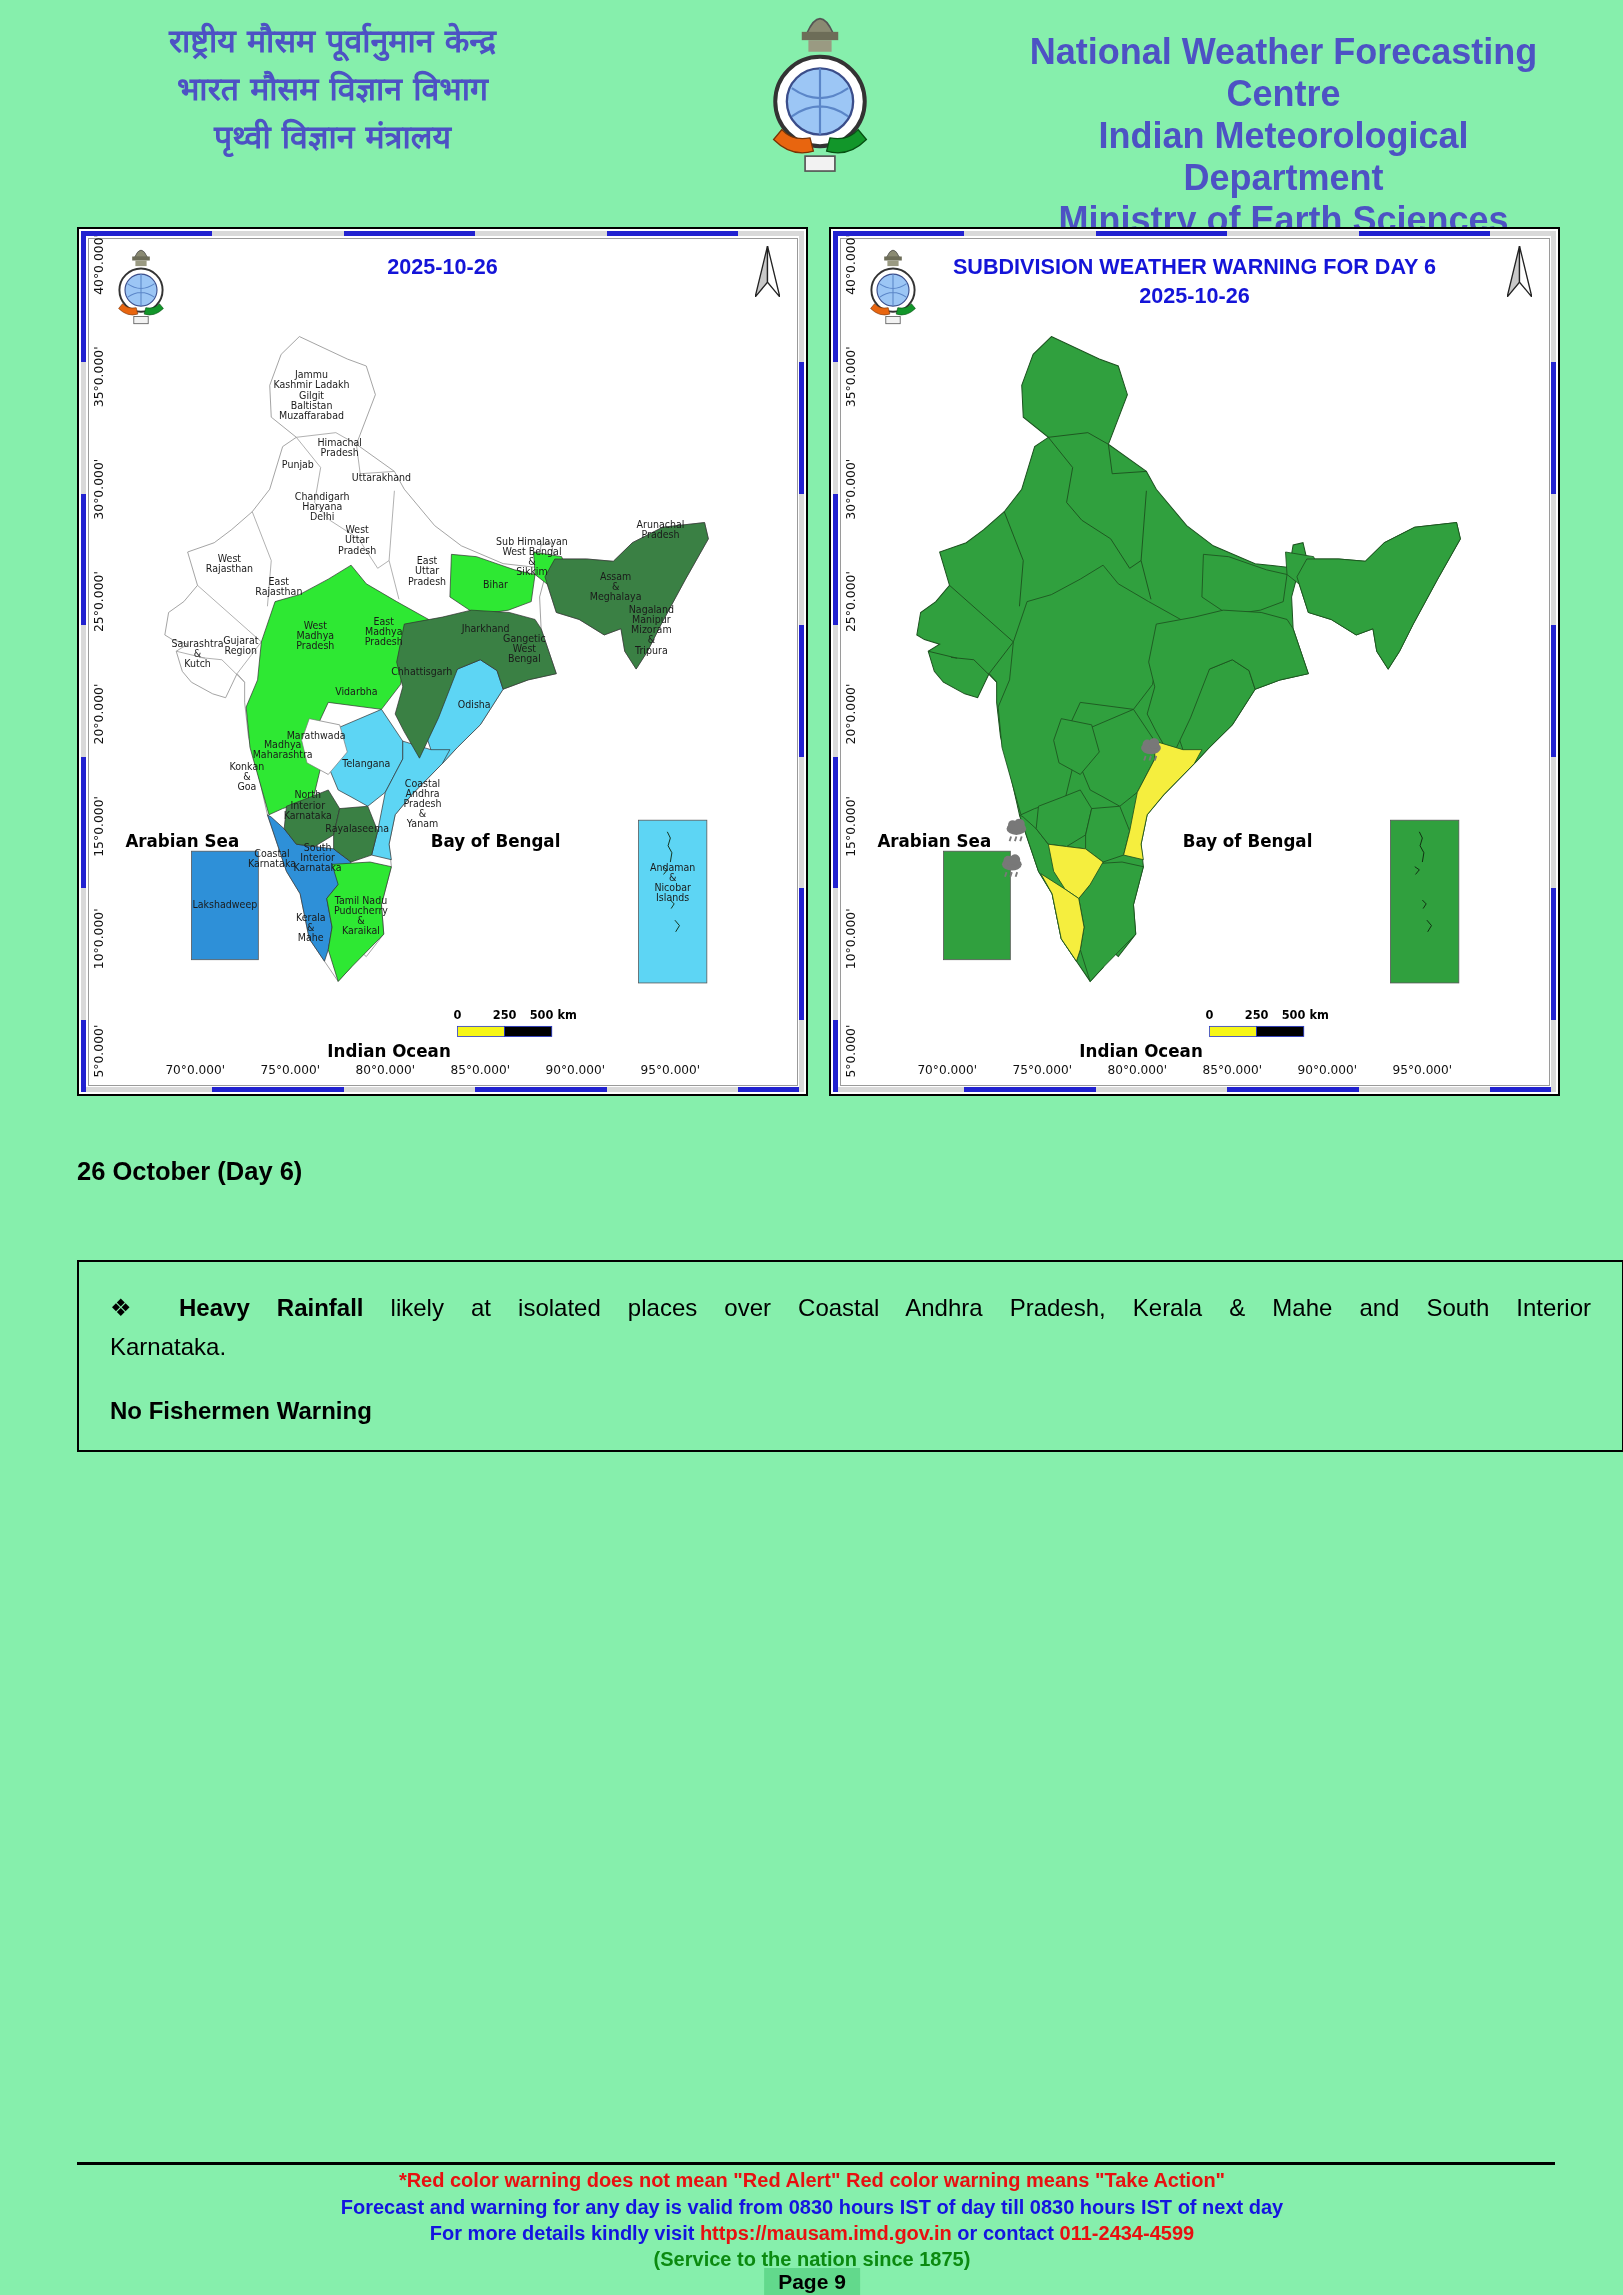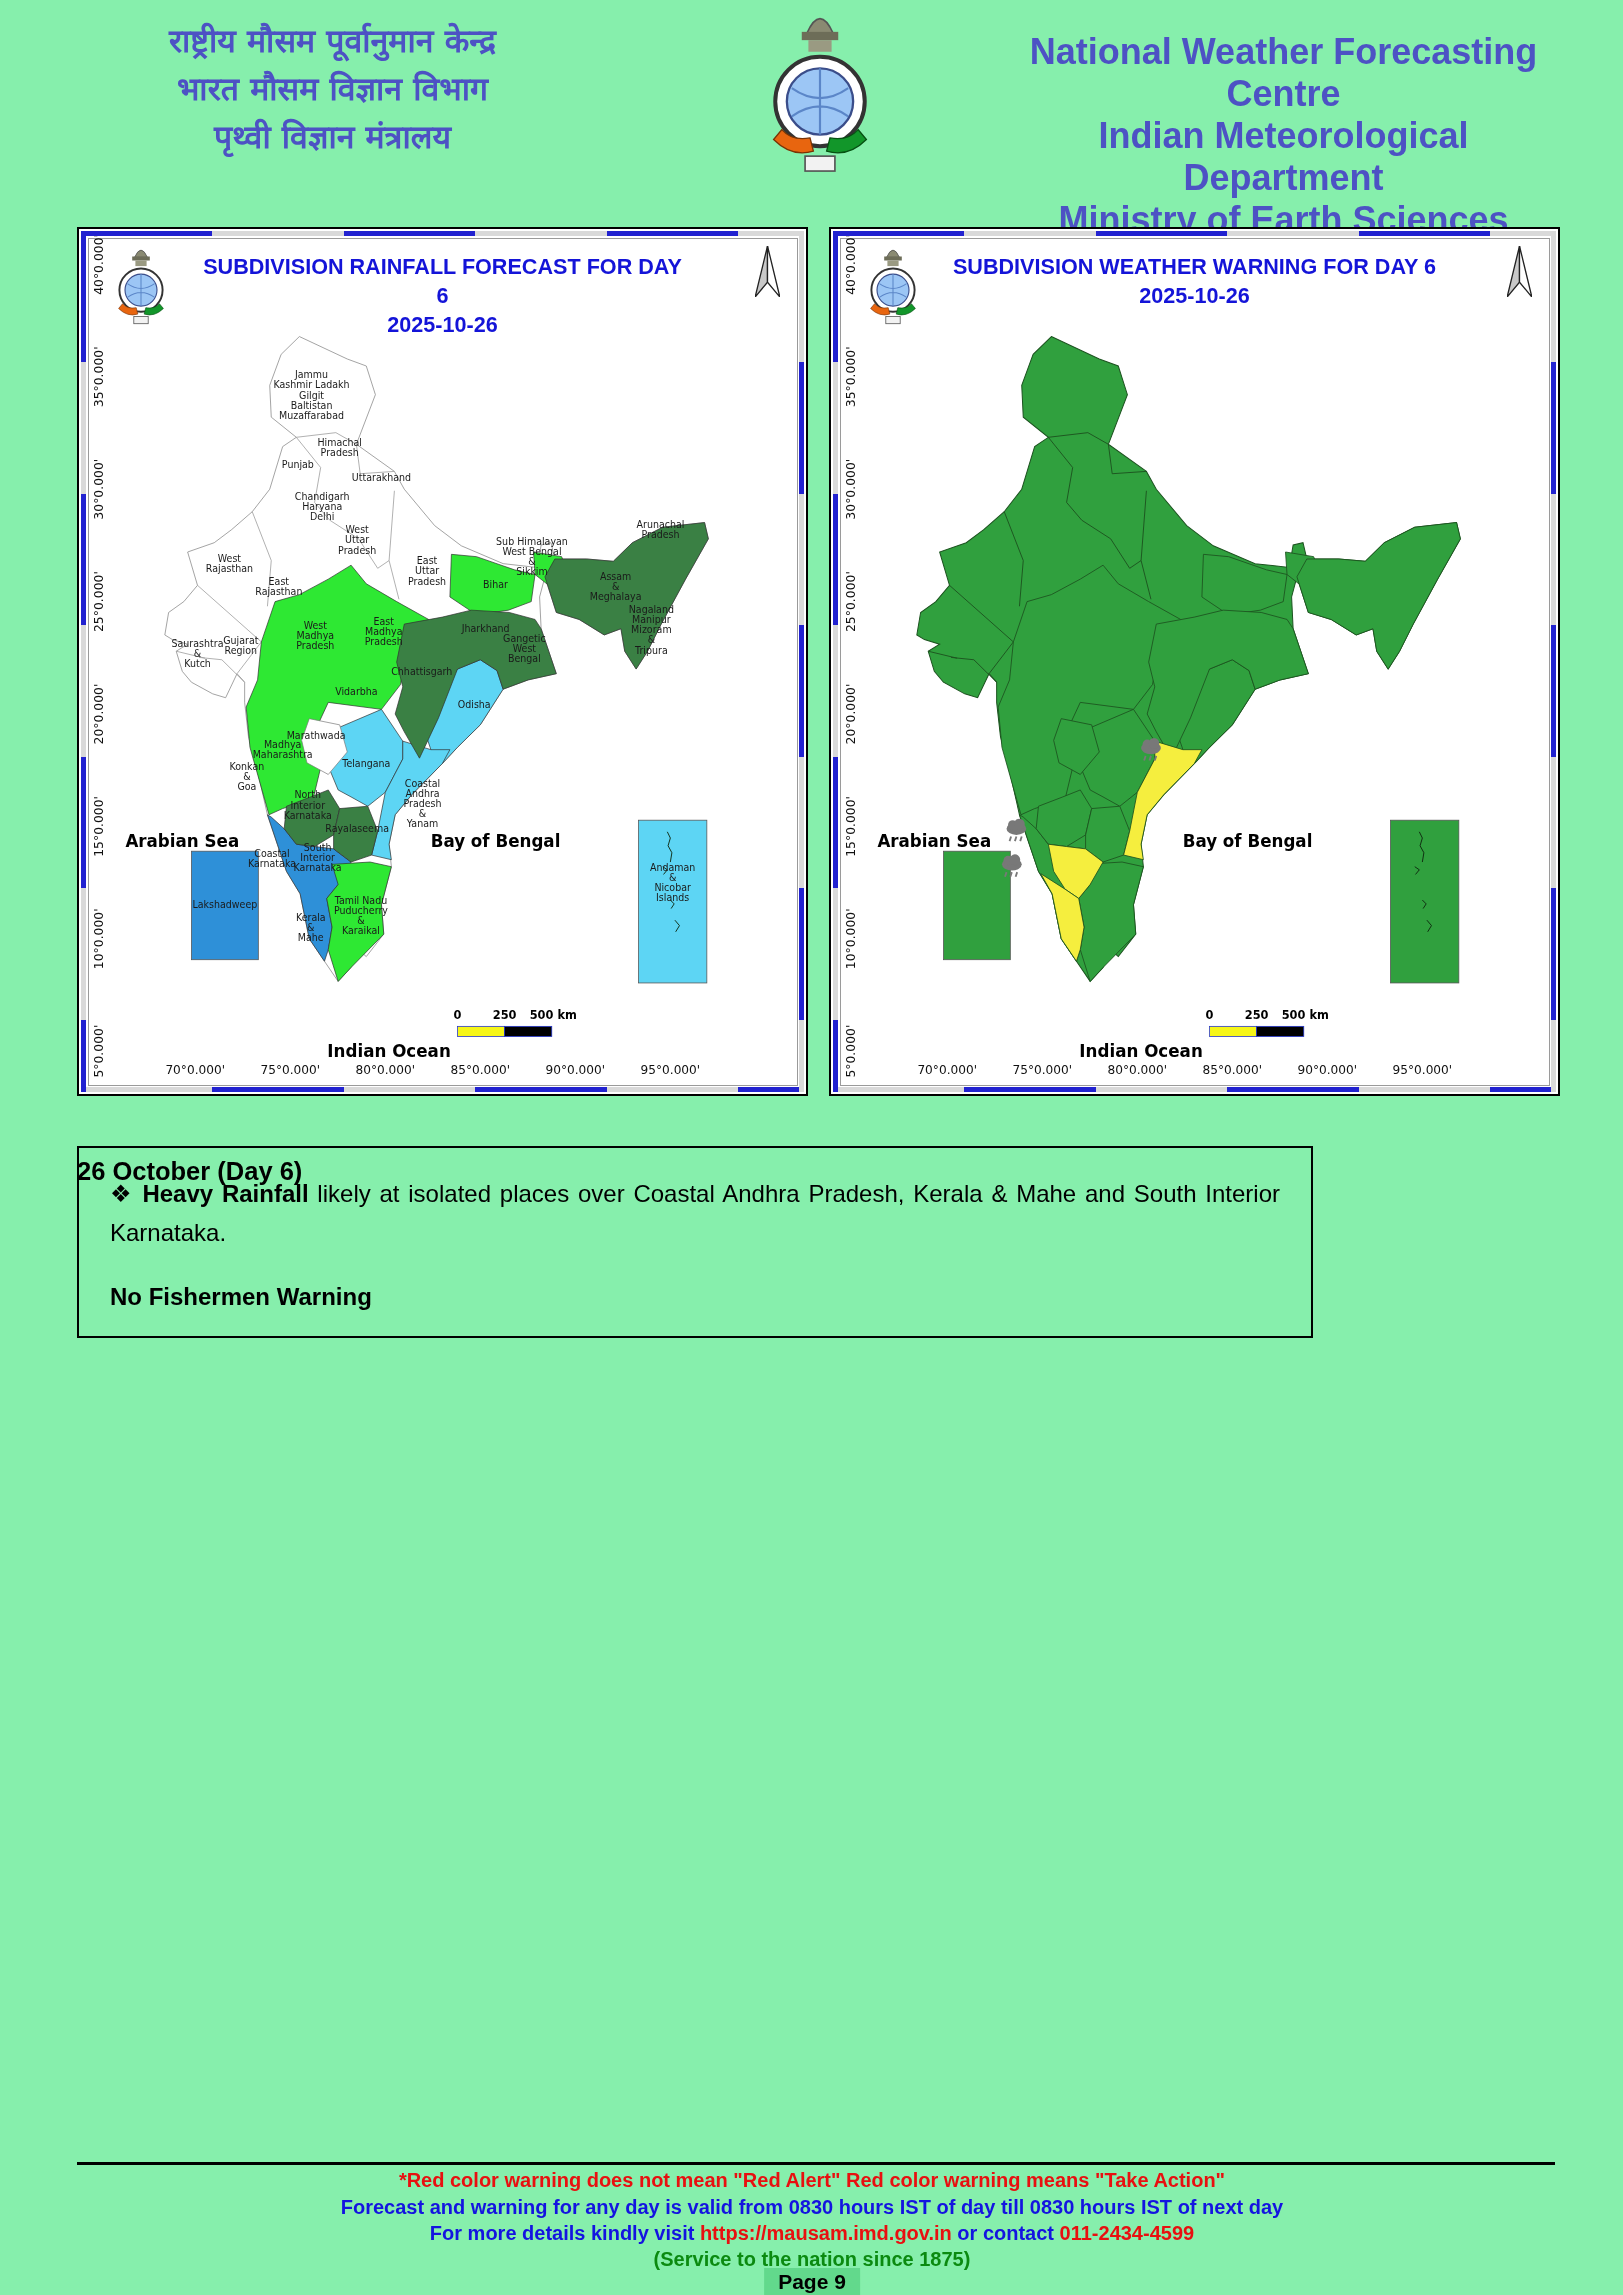--- a/index.html
+++ b/index.html
@@ -48,21 +48,21 @@
   .sb-y{fill:#f6f618;stroke:#2233cc;}
   .sb-k{fill:#000;stroke:#2233cc;}
   
   svg.map text{font-family:"DejaVu Sans",sans-serif;}
   svg.map .tick{font-size:16px;fill:#111;}
   svg.map .sea{font-size:22px;font-weight:bold;fill:#000;}
   svg.map .rl{font-size:12.5px;fill:#1a1a1a;}
   svg.map .sbl{font-size:15px;font-weight:bold;fill:#000;}
   
   .adv-heading{position:absolute;left:77px;top:1157px;font-size:25.5px;font-weight:bold;color:#000;}
-  .adv-box{position:absolute;left:77px;top:1146px;width:1236px;height:192px;border:2.3px solid #000;box-sizing:border-box;padding:26px 31px 16px 31px;}
+  .adv-box{position:absolute;left:77px;top:1260px;width:1547px;height:192px;border:2.3px solid #000;box-sizing:border-box;padding:26px 31px 16px 31px;}
   .adv-line1{font-size:24px;line-height:39px;text-align:justify;text-align-last:justify;color:#000;}
   .adv-line2{font-size:24px;line-height:39px;color:#000;}
   .adv-nofish{margin-top:31px;font-size:24px;font-weight:bold;color:#000;}
   
   .f-rule{position:absolute;left:77px;top:2162px;width:1478px;height:3.1px;background:#000;}
   .f-line{position:absolute;left:0;width:1624px;text-align:center;font-weight:bold;font-size:20px;}
   .f1{top:2169px;color:var(--footer-red);}
   .f2{top:2196px;color:var(--footer-blue);}
   .f3{top:2222px;color:var(--footer-blue);}
   .f4{top:2248px;color:var(--footer-green);}
@@ -143,21 +143,20 @@
   <div class="panel m1">
     <div class="nl t"></div>
     <div class="nl b"></div>
     <div class="nl l"></div>
     <div class="nl r"></div>
     <div class="frame-line"></div>
     <svg class="corner-logo" viewBox="0 0 70 105">
         <use href="#imdlogo"></use>
       </svg>
     <div class="map-title">
-      <div>SUBDIVISION RAINFALL FORECAST FOR DAY 6</div>
       <div>2025-10-26</div>
     </div>
     <svg class="north-arrow" viewBox="0 0 30 62">
         <use href="#narrow"></use>
       </svg>
 
     <svg class="map m1" viewBox="0 0 940 1100" preserveAspectRatio="none">
       <use href="#p-india" class="f-base"></use>
       <use href="#p-ib" class="ib"></use>
       <use href="#p-od" class="cl f-cy"></use>

